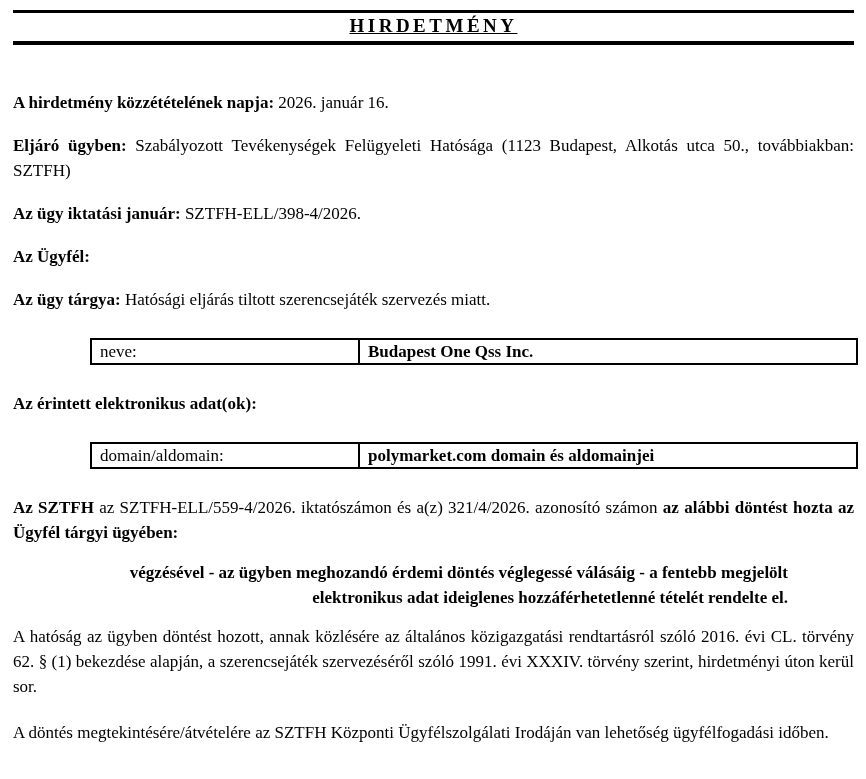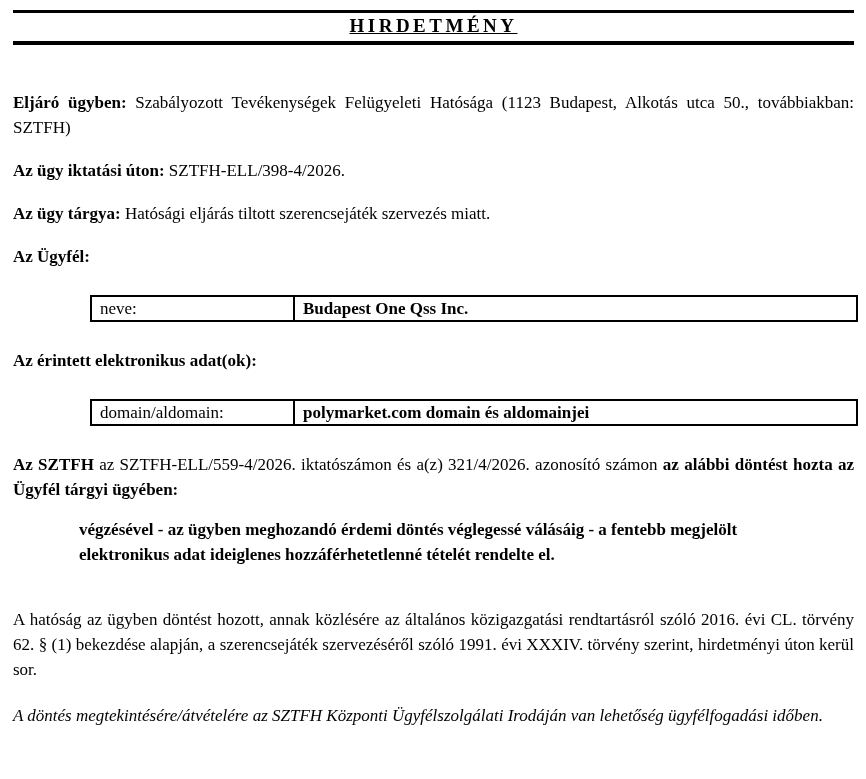--- a/index.html
+++ b/index.html
@@ -33,58 +33,62 @@
     margin:26px 0 26px 77px;
   }
   table.doc-table.tight { }
   table.doc-table td {
     border:2px solid #000;
     padding:1px 8px 0 8px;
     height:24px;
     font-size:17px; line-height:22px;
     vertical-align:middle;
   }
-  td.label-cell { width:203px; font-weight:normal; }
+  td.label-cell { width:268px; font-weight:normal; }
   td.value-cell { font-weight:bold; }
 
   p.decision-intro { margin-bottom:15px; }
   p.decision {
-    text-align:left; font-weight:bold;
-    padding:0 66px; margin-bottom:40px;
+    text-align:right; font-weight:bold;
+    padding:0 66px; margin-bottom:14px;
   }
   p.law-para { margin-bottom:21px; }
-  p.last-para { margin-bottom:6px;font-style:italic; }
+  p.last-para { margin-bottom:6px; }
 </style>
 </head>
 <body>
 
 <div class="page">
 
   <header class="title-block">
     <span class="title">HIRDETMÉNY</span>
   </header>
 
+  <p>
+    <span class="b">A hirdetmény közzétételének napja:</span>
+    <span>2026. január 16.</span>
+  </p>
 
   <p>
     <span class="b">Eljáró ügyben:</span>
     <span>Szabályozott Tevékenységek Felügyeleti Hatósága (1123 Budapest, Alkotás utca 50., továbbiakban: SZTFH)</span>
   </p>
 
   <p>
-    <span class="b">Az ügy iktatási úton:</span>
+    <span class="b">Az ügy iktatási január:</span>
     <span>SZTFH-ELL/398-4/2026.</span>
+  </p>
+
+  <p>
+    <span class="b">Az Ügyfél:</span>
   </p>
 
   <p>
     <span class="b">Az ügy tárgya:</span>
     <span>Hatósági eljárás tiltott szerencsejáték szervezés miatt.</span>
-  </p>
-
-  <p>
-    <span class="b">Az Ügyfél:</span>
   </p>
 
   <table class="doc-table">
     <tbody>
       <tr>
         <td class="label-cell">neve:</td>
         <td class="value-cell">Budapest One Qss Inc.</td>
       </tr>
     </tbody>
   </table>

